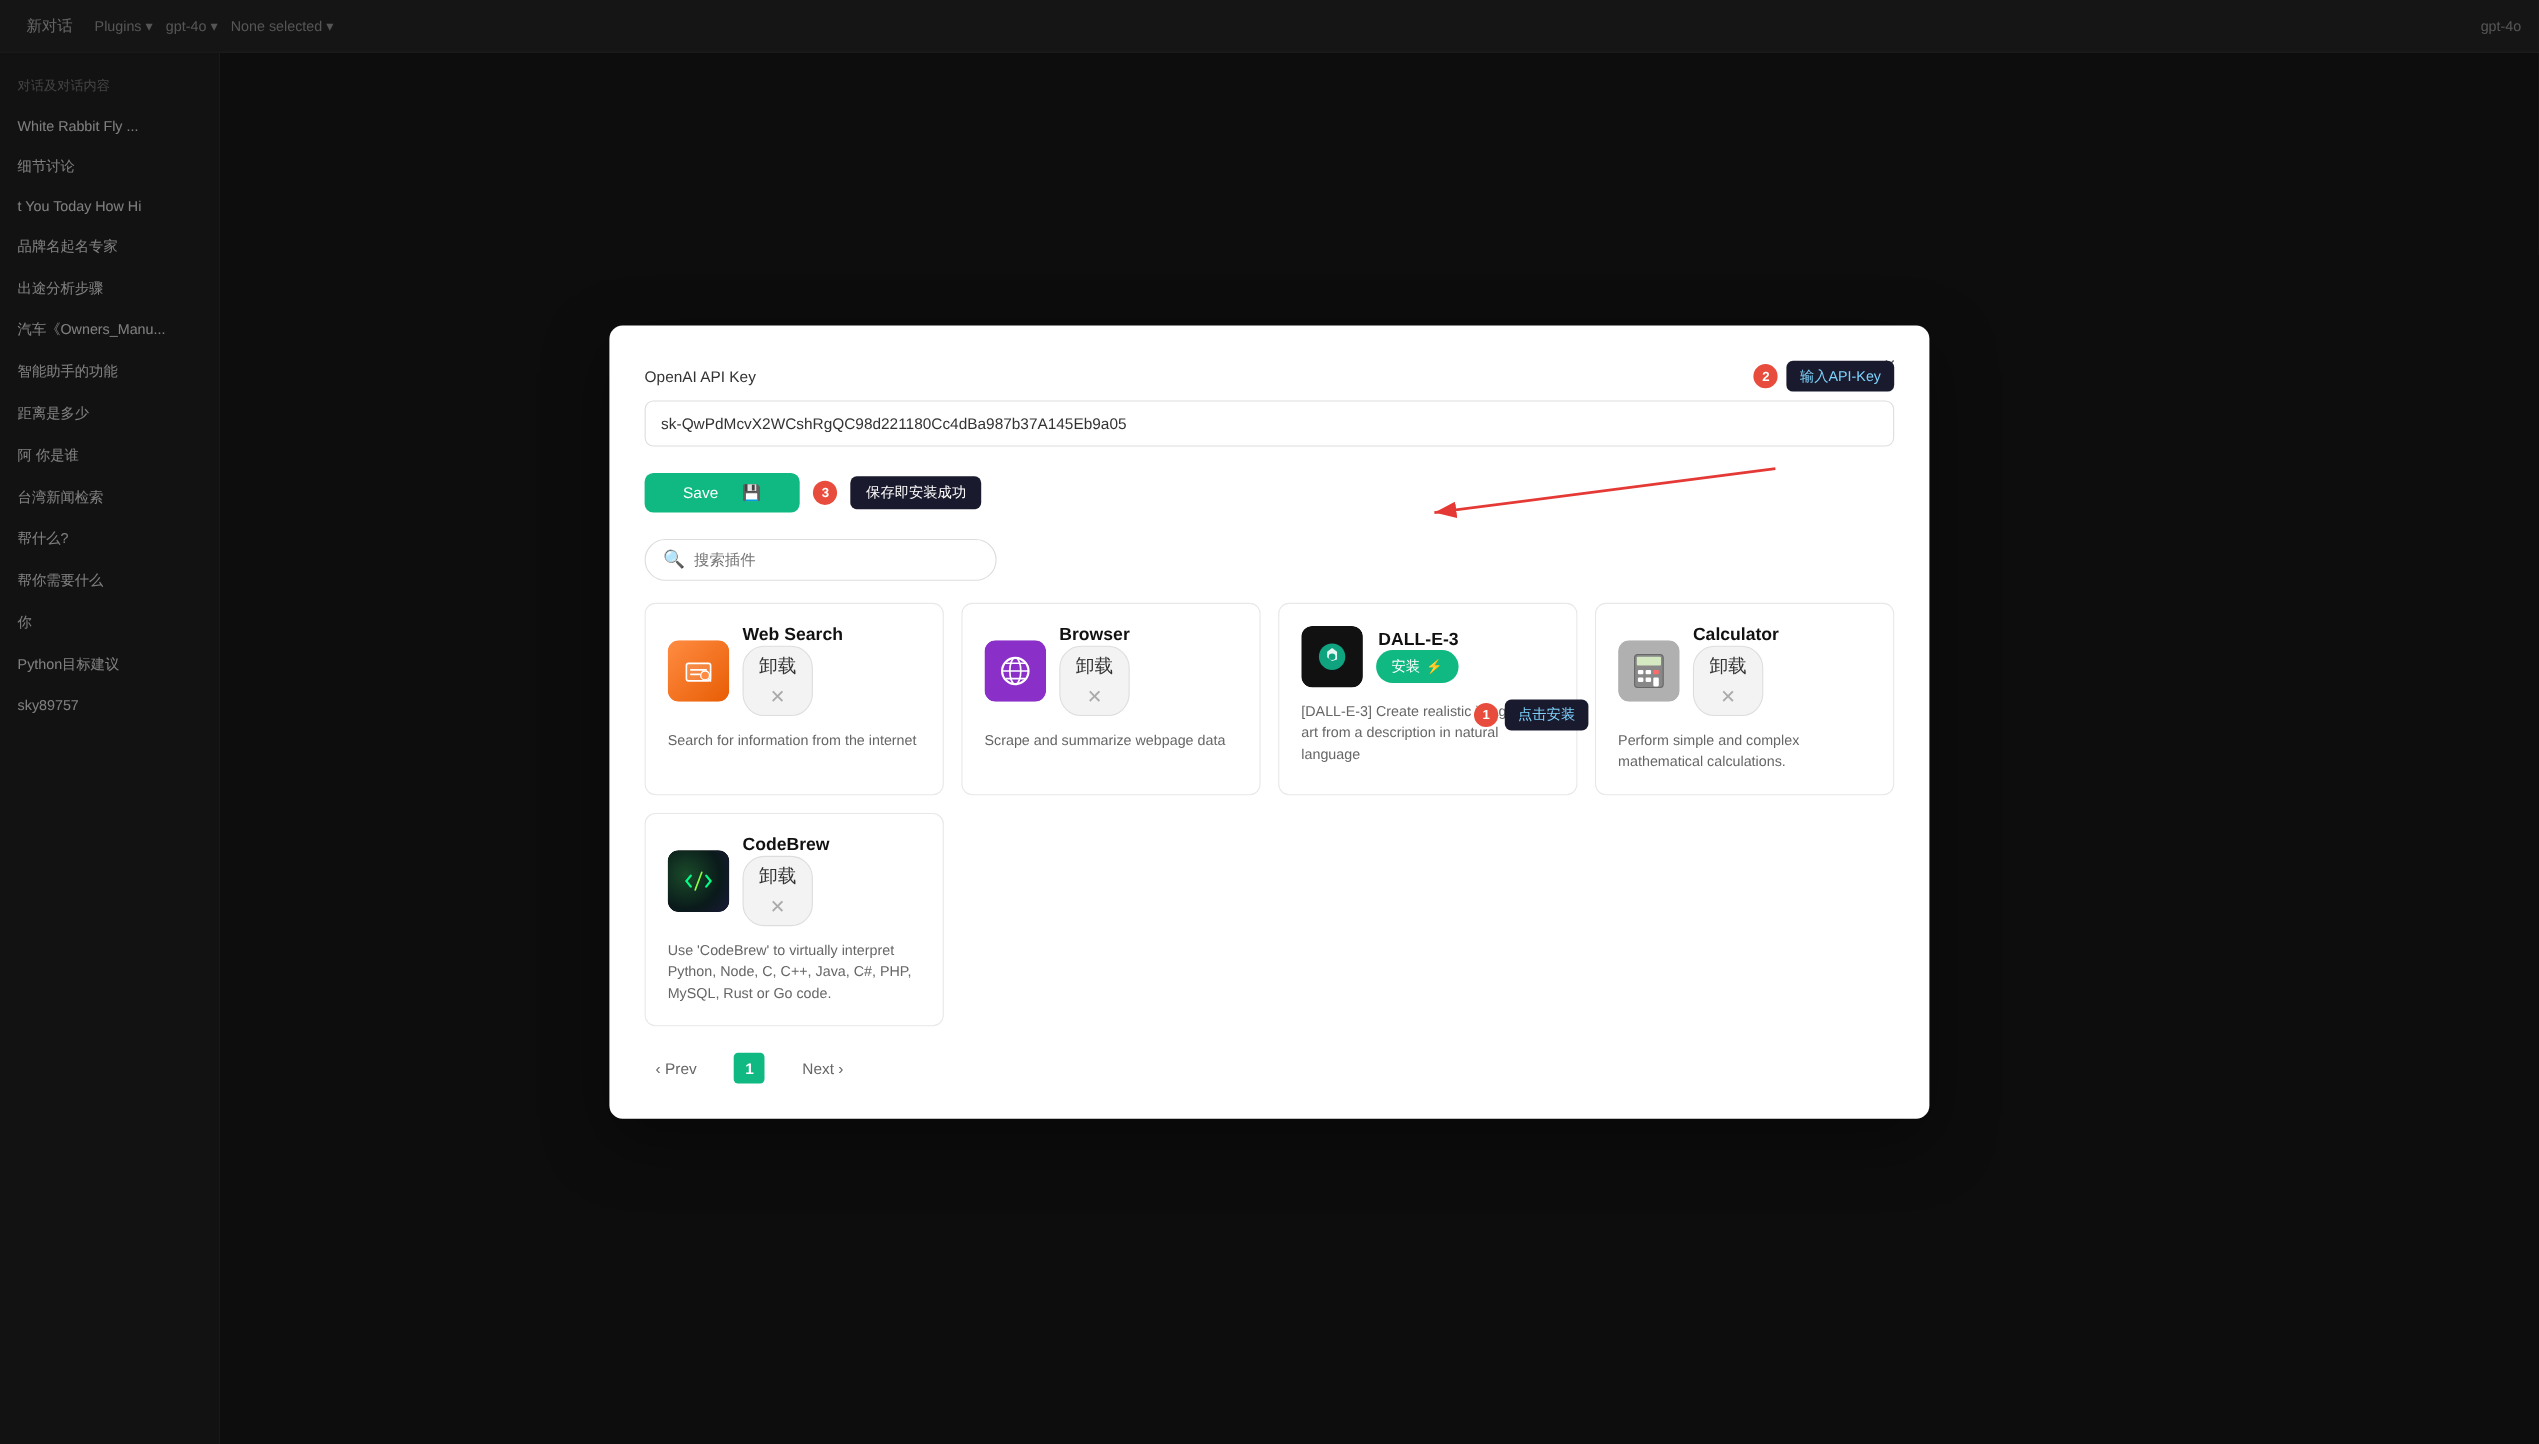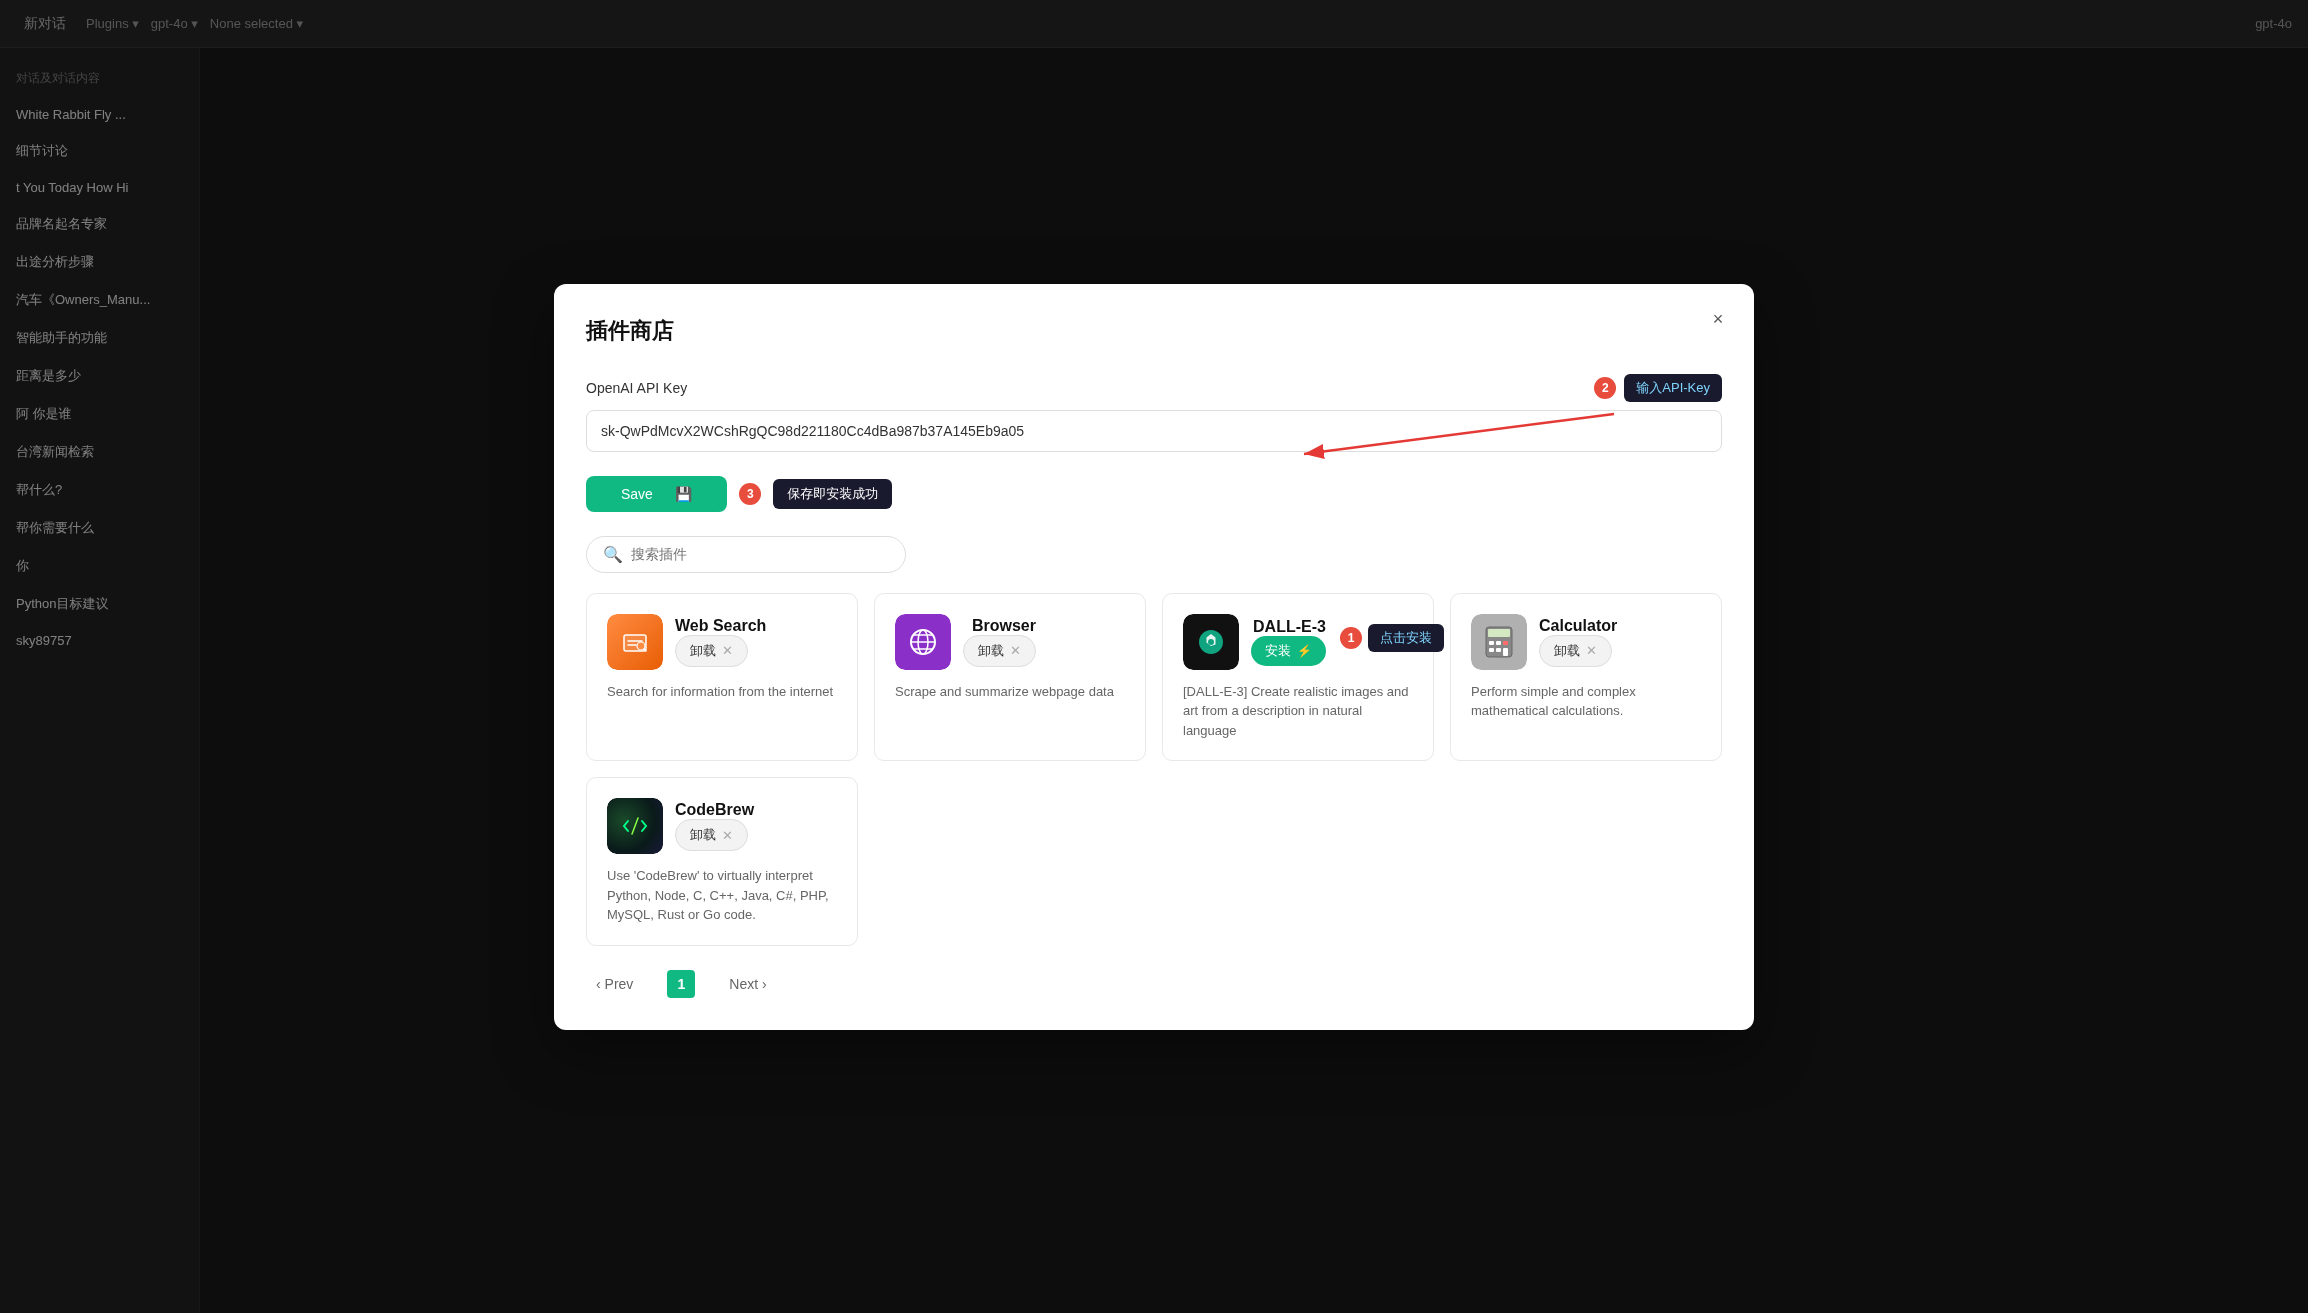--- a/index.html
+++ b/index.html
@@ -242,26 +242,27 @@
       font-size: 13px;
       color: #666;
       line-height: 1.5;
     }
 
     .uninstall-btn {
       background: #f3f3f3;
       border: 1px solid #ddd;
       border-radius: 20px;
       padding: 6px 14px;
-      font-size: 13px;
+      font-size: 17px;
       cursor: pointer;
       display: flex;
       align-items: center;
       gap: 6px;
       color: #333;
+      flex-direction: column;
     }
 
     .install-btn {
       background: #10b981;
       color: #fff;
       border: none;
       border-radius: 20px;
       padding: 6px 14px;
       font-size: 13px;
       cursor: pointer;
@@ -337,21 +338,20 @@
   </div>
 </div>
 
 <div class="overlay">
   <div class="modal" style="position:relative;">
 
     <button class="modal-close">
       <span>×</span>
     </button>
 
-    <div class="modal-title">插件商店</div>
 
     <div class="api-key-section">
       <div class="api-key-label">
         <span>OpenAI API Key</span>
 
         <div style="margin-left: auto; display:flex; align-items:center; gap:8px;">
           <span class="step-circle">2</span>
           <span class="tooltip-badge">输入API-Key</span>
         </div>
       </div>

